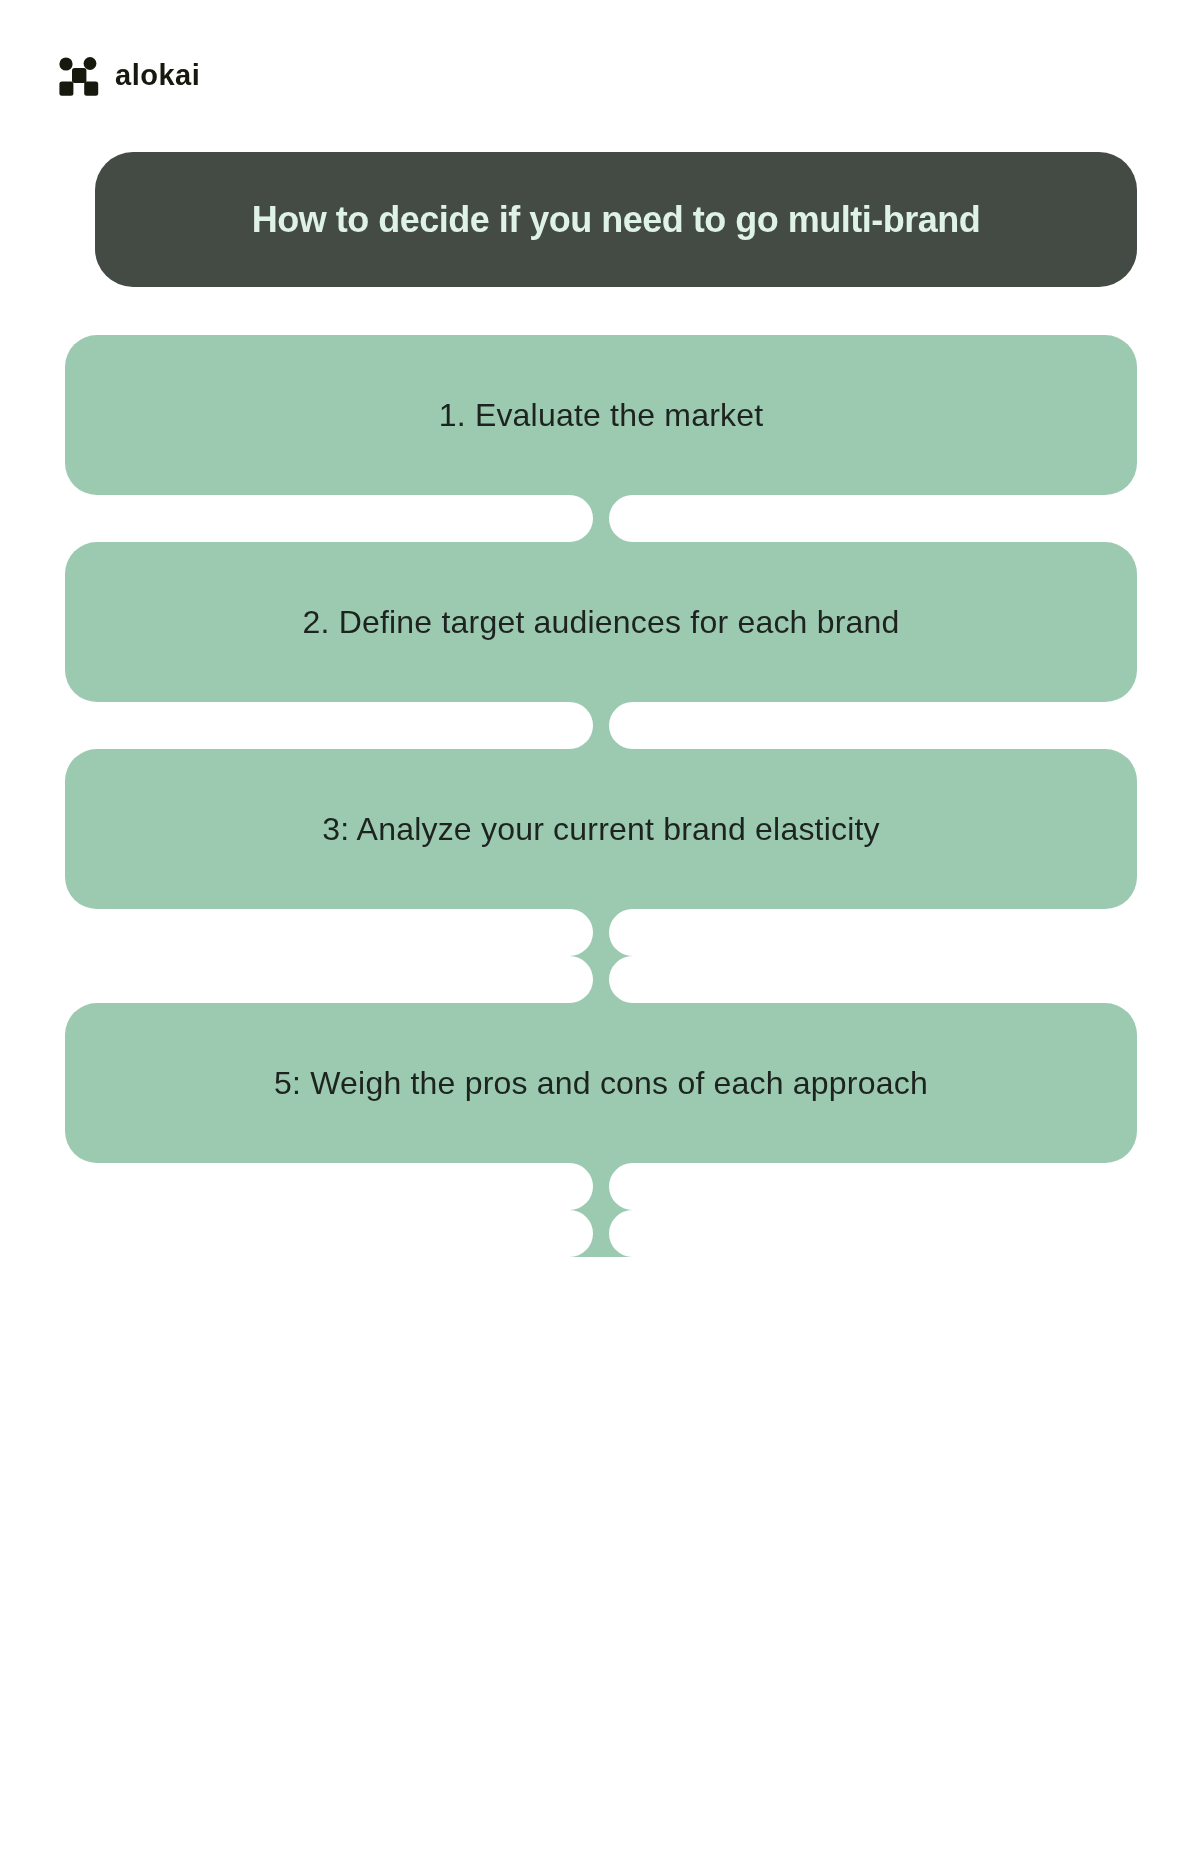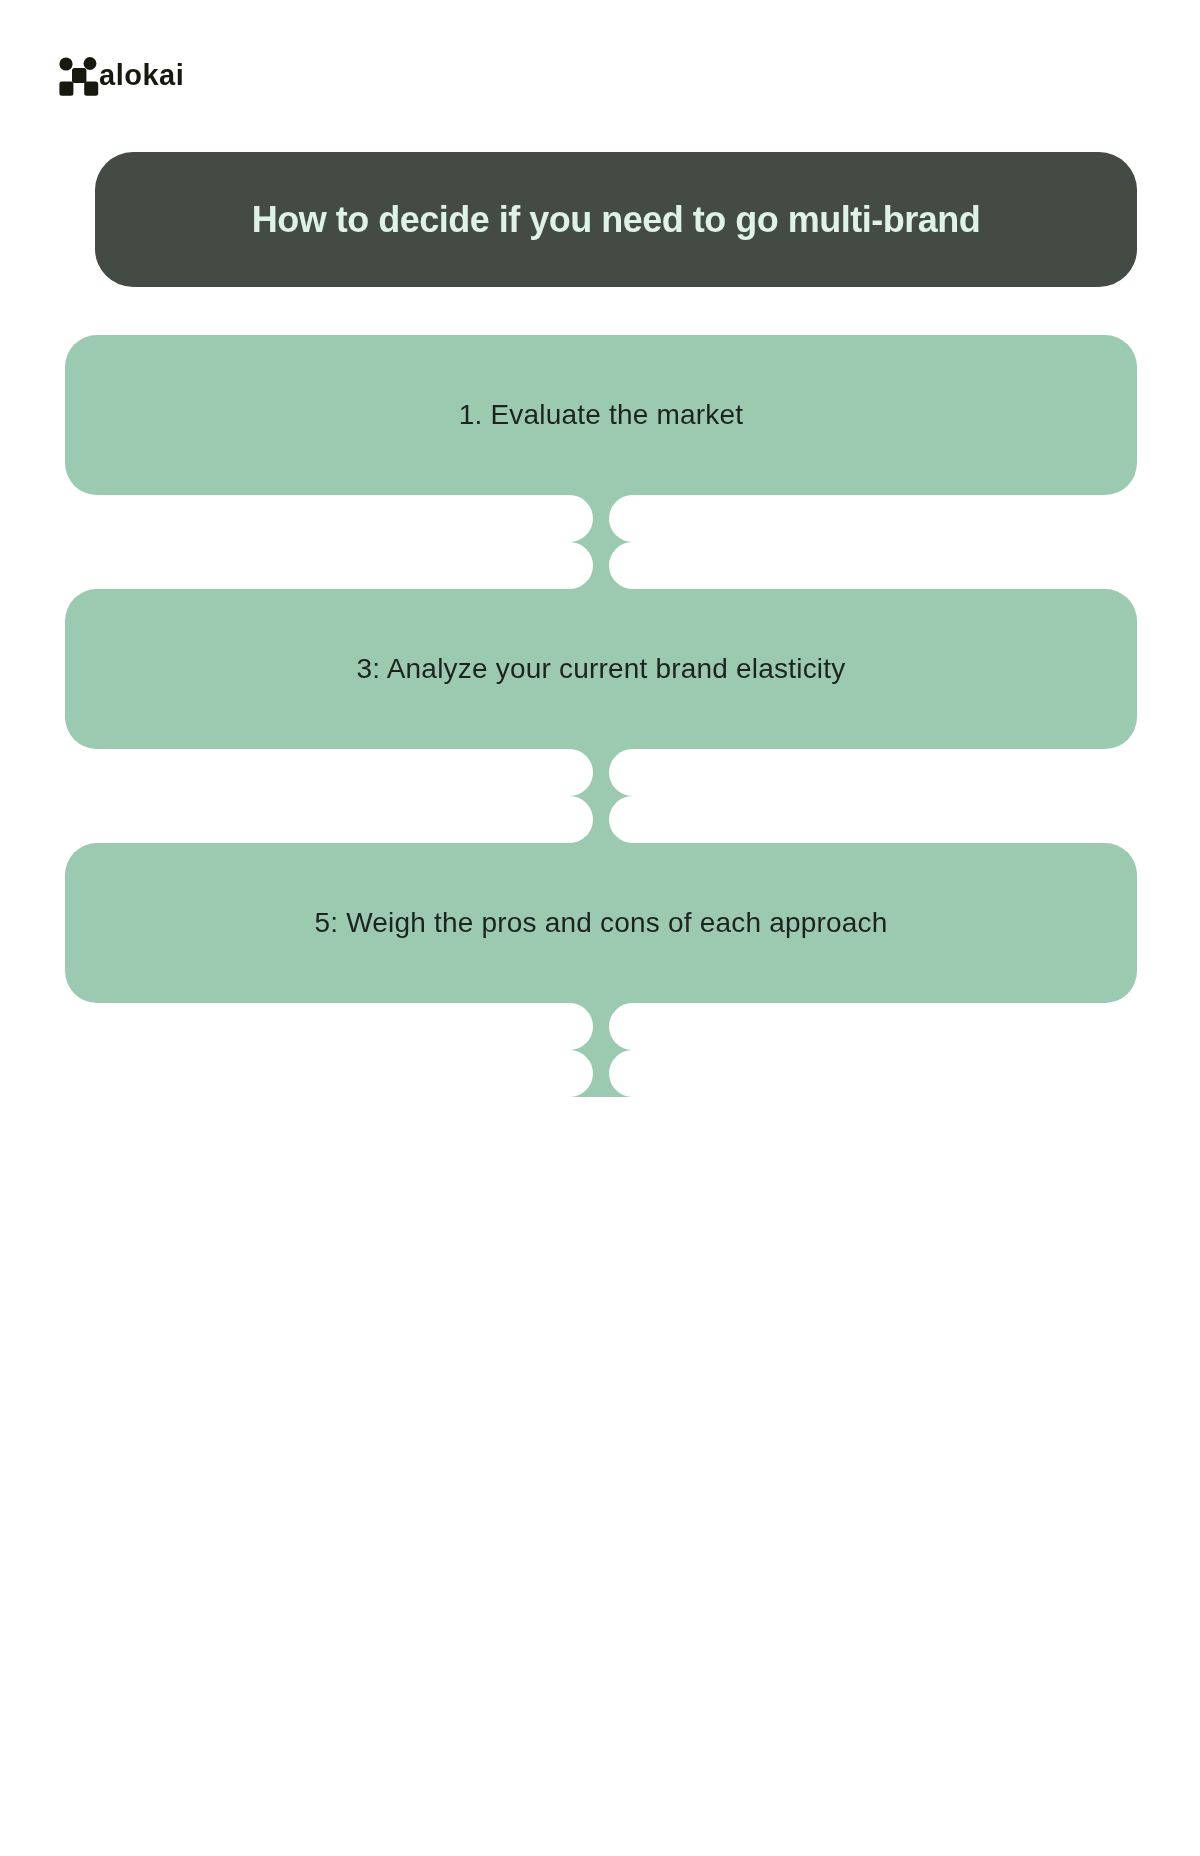--- a/index.html
+++ b/index.html
@@ -12,21 +12,21 @@
     height: 1856px;
     position: relative;
     font-family: "Liberation Sans", sans-serif;
     overflow: hidden;
   }
   .logo-row {
     padding: 56px 0 0 59px;
     height: 42px;
     display: flex;
     align-items: center;
-    gap: 0;
+    gap: 16px;
   }
   .logo-icon {
     width: 40px;
     height: 40px;
     display: block;
   }
   .wordmark {
     font-size: 29px;
     font-weight: 600;
     letter-spacing: 0.5px;
@@ -55,21 +55,21 @@
   .step-card {
     height: 160px;
     background: var(--green, #9ccab1);
     border-radius: 32px;
     display: flex;
     align-items: center;
     justify-content: center;
   }
   .step-label {
     color: var(--step-text, #1d231e);
-    font-size: 28px;
+    font-size: 32px;
     font-weight: 400;
     letter-spacing: 0.2px;
   }
   .connector {
     height: 47px;
     background: var(--green, #9ccab1);
     position: relative;
   }
   .notch {
     position: absolute;
@@ -112,20 +112,23 @@
 
   <div class="step-card">
     <span class="step-label">1. Evaluate the market</span>
   </div>
 
   <div class="connector">
     <div class="notch left"></div>
     <div class="notch right"></div>
   </div>
 
+  <div class="step-card">
+    <span class="step-label">2. Define target audiences for each brand</span>
+  </div>
 
   <div class="connector">
     <div class="notch left"></div>
     <div class="notch right"></div>
   </div>
 
   <div class="step-card">
     <span class="step-label">3: Analyze your current brand elasticity</span>
   </div>
 

